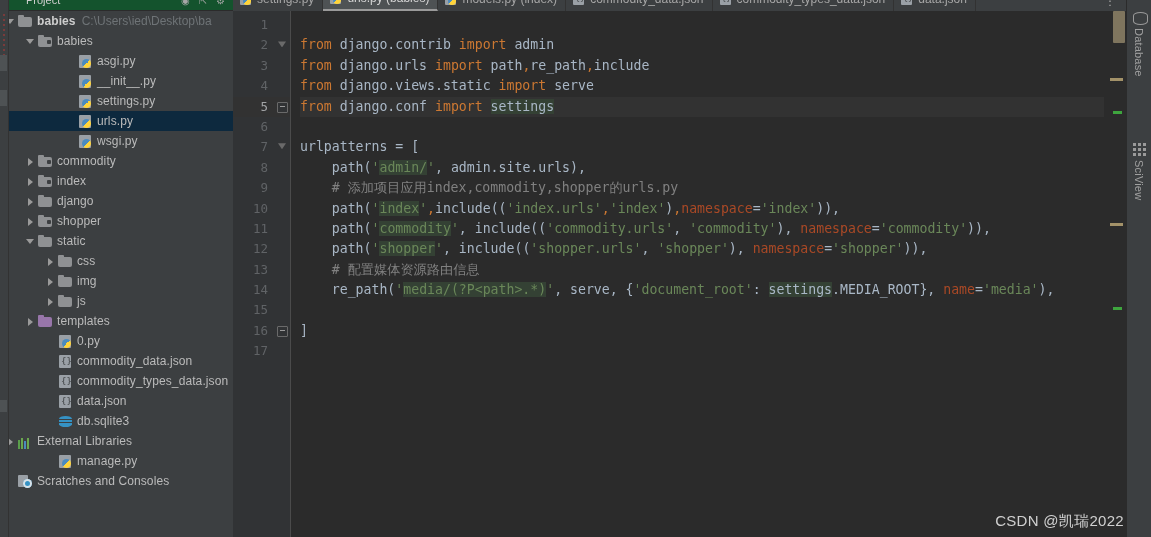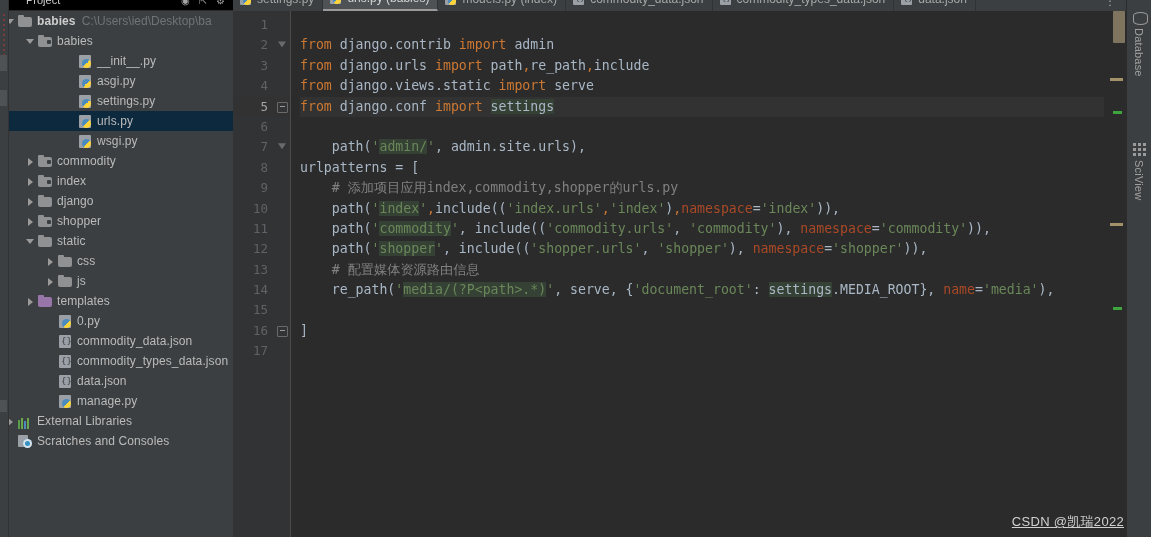--- a/index.html
+++ b/index.html
@@ -19,21 +19,21 @@
   
   #project-panel {
     width: 233px; height: 537px;
     background: #3c3f41;
     position: relative;
     flex: 0 0 233px;
     overflow: hidden;
   }
   .tw-header {
     height: 11px;
-    background: #000000;
+    background: #14532d;
     border-bottom: 1px solid #2b2b2b;
     position: relative;
     overflow: hidden;
   }
   .tw-header-inner {
     display: flex; align-items: center; gap: 6px;
     padding-left: 26px;
     font-size: 11px; color: #bbbbbb;
     position: relative; top: -6px;
   }
@@ -292,25 +292,24 @@
     width:13px; height:11px; border:1.5px solid #9a9a9a; border-radius:50%/28%;
   }
   .ic-sciview { width:13px; height:13px; display:grid;
     grid-template-columns:repeat(3,3px); grid-template-rows:repeat(3,3px);
     gap:2px; }
   .ic-sciview i { background:#9a9a9a; display:block; }
 
   
   #watermark {
     position: absolute; right: 27px; bottom: 6px;
-    font-size: 13px; color: #d0d0d0;
+    font-size: 15px; color: #d0d0d0;
     font-family: "Liberation Sans", sans-serif;
     letter-spacing: .3px;
     pointer-events: none;
-    text-decoration: underline;
   }
   
   #left-edge {
     position:absolute; left:0; top:0; width:9px; height:537px;
     background:#3c3f41; border-right:1px solid #323232;
   }
   #left-edge .dots {
     position:absolute; left:3px; top:14px; width:2px; height:60px;
     background: repeating-linear-gradient(to bottom,#7a3b3b 0 2px,transparent 2px 5px);
   }
@@ -347,27 +346,27 @@
           <span class="arrow down"></span>
           <span class="icon ic-folder mod">
             <span class="dot"></span>
           </span>
           <span class="label">babies</span>
         </div>
         <div class="node">
           <span style="display:inline-block;width:65px;flex:0 0 65px;"></span>
           <span class="arrow"></span>
           <span class="icon ic-py"></span>
+          <span class="label">asgi.py</span>
+        </div>
+        <div class="node">
+          <span style="display:inline-block;width:65px;flex:0 0 65px;"></span>
+          <span class="arrow"></span>
+          <span class="icon ic-py"></span>
           <span class="label">__init__.py</span>
-        </div>
-        <div class="node">
-          <span style="display:inline-block;width:65px;flex:0 0 65px;"></span>
-          <span class="arrow"></span>
-          <span class="icon ic-py"></span>
-          <span class="label">asgi.py</span>
         </div>
         <div class="node">
           <span style="display:inline-block;width:65px;flex:0 0 65px;"></span>
           <span class="arrow"></span>
           <span class="icon ic-py"></span>
           <span class="label">settings.py</span>
         </div>
         <div class="node selected">
           <span style="display:inline-block;width:65px;flex:0 0 65px;"></span>
           <span class="arrow"></span>
@@ -419,20 +418,26 @@
         <div class="node">
           <span style="display:inline-block;width:45px;flex:0 0 45px;"></span>
           <span class="arrow right"></span>
           <span class="icon ic-folder"></span>
           <span class="label">css</span>
         </div>
         <div class="node">
           <span style="display:inline-block;width:45px;flex:0 0 45px;"></span>
           <span class="arrow right"></span>
           <span class="icon ic-folder"></span>
+          <span class="label">img</span>
+        </div>
+        <div class="node">
+          <span style="display:inline-block;width:45px;flex:0 0 45px;"></span>
+          <span class="arrow right"></span>
+          <span class="icon ic-folder"></span>
           <span class="label">js</span>
         </div>
         <div class="node">
           <span style="display:inline-block;width:25px;flex:0 0 25px;"></span>
           <span class="arrow right"></span>
           <span class="icon ic-folder purple"></span>
           <span class="label">templates</span>
         </div>
         <div class="node">
           <span style="display:inline-block;width:45px;flex:0 0 45px;"></span>
@@ -454,33 +459,42 @@
         </div>
         <div class="node">
           <span style="display:inline-block;width:45px;flex:0 0 45px;"></span>
           <span class="arrow"></span>
           <span class="icon ic-json"></span>
           <span class="label">data.json</span>
         </div>
         <div class="node">
           <span style="display:inline-block;width:45px;flex:0 0 45px;"></span>
           <span class="arrow"></span>
-          <span class="icon ic-py"></span>
-          <span class="label">manage.py</span>
+          <span class="icon ic-db">
+            <span class="ln l1"></span>
+            <span class="ln l2"></span>
+          </span>
+          <span class="label">db.sqlite3</span>
         </div>
         <div class="node">
           <span style="display:inline-block;width:5px;flex:0 0 5px;"></span>
           <span class="arrow right"></span>
           <span class="icon ic-lib">
             <i></i>
             <i></i>
             <i></i>
             <i></i>
           </span>
           <span class="label">External Libraries</span>
+        </div>
+        <div class="node">
+          <span style="display:inline-block;width:45px;flex:0 0 45px;"></span>
+          <span class="arrow"></span>
+          <span class="icon ic-py"></span>
+          <span class="label">manage.py</span>
         </div>
         <div class="node">
           <span style="display:inline-block;width:5px;flex:0 0 5px;"></span>
           <span class="arrow"></span>
           <span class="icon ic-scr"></span>
           <span class="label">Scratches and Consoles</span>
         </div>
       </div>
   </div>
 
@@ -536,22 +550,22 @@
           <div class="gline"><span>17</span></div>
         </div>
 
       <div id="code">
         <div class="cline">&nbsp;</div>
         <div class="cline"><span class="kw">from</span> <span class="idt">django.contrib</span> <span class="kw">import</span> <span class="idt">admin</span></div>
         <div class="cline"><span class="kw">from</span> <span class="idt">django.urls</span> <span class="kw">import</span> <span class="idt">path</span><span class="comma-dot">,</span><span class="idt">re_path</span><span class="comma-dot">,</span><span class="idt">include</span></div>
         <div class="cline"><span class="kw">from</span> <span class="idt">django.views.static</span> <span class="kw">import</span> <span class="idt">serve</span></div>
         <div class="cline cur"><span class="kw">from</span> <span class="idt">django.conf</span> <span class="kw">import</span> <span class="hl idt">settings</span></div>
         <div class="cline">&nbsp;</div>
+        <div class="cline"><span class="idt">urlpatterns</span> <span class="punc">= [</span></div>
         <div class="cline">    <span class="idt">path</span><span class="punc">(</span><span class="str">'</span><span class="strh">admin/</span><span class="str">'</span><span class="punc">, </span><span class="idt">admin.site.urls</span><span class="punc">),</span></div>
-        <div class="cline"><span class="idt">urlpatterns</span> <span class="punc">= [</span></div>
         <div class="cline">    <span class="cmt"># 添加项目应用index,commodity,shopper的urls.py</span></div>
         <div class="cline">    <span class="idt">path</span><span class="punc">(</span><span class="str">'</span><span class="strh">index</span><span class="str">'</span><span class="comma-dot">,</span><span class="idt">include</span><span class="punc">((</span><span class="str">'index.urls'</span><span class="comma-dot">,</span><span class="str">'index'</span><span class="punc">)</span><span class="comma-dot">,</span><span class="kwarg">namespace</span><span class="punc">=</span><span class="str">'index'</span><span class="punc">)),</span></div>
         <div class="cline">    <span class="idt">path</span><span class="punc">(</span><span class="str">'</span><span class="strh">commodity</span><span class="str">'</span><span class="punc">, </span><span class="idt">include</span><span class="punc">((</span><span class="str">'commodity.urls'</span><span class="punc">, </span><span class="str">'commodity'</span><span class="punc">), </span><span class="kwarg">namespace</span><span class="punc">=</span><span class="str">'commodity'</span><span class="punc">)),</span></div>
         <div class="cline">    <span class="idt">path</span><span class="punc">(</span><span class="str">'</span><span class="strh">shopper</span><span class="str">'</span><span class="punc">, </span><span class="idt">include</span><span class="punc">((</span><span class="str">'shopper.urls'</span><span class="punc">, </span><span class="str">'shopper'</span><span class="punc">), </span><span class="kwarg">namespace</span><span class="punc">=</span><span class="str">'shopper'</span><span class="punc">)),</span></div>
         <div class="cline">    <span class="cmt"># 配置媒体资源路由信息</span></div>
         <div class="cline">    <span class="idt">re_path</span><span class="punc">(</span><span class="str">'</span><span class="strh">media/(?P&lt;path&gt;.*)</span><span class="str">'</span><span class="punc">, </span><span class="idt">serve</span><span class="punc">, {</span><span class="str">'document_root'</span><span class="punc">: </span><span class="hl idt">settings</span><span class="idt">.MEDIA_ROOT</span><span class="punc">}, </span><span class="kwarg">name</span><span class="punc">=</span><span class="str">'media'</span><span class="punc">),</span></div>
         <div class="cline">&nbsp;</div>
         <div class="cline"><span class="punc">]</span></div>
         <div class="cline">&nbsp;</div>
       </div>

